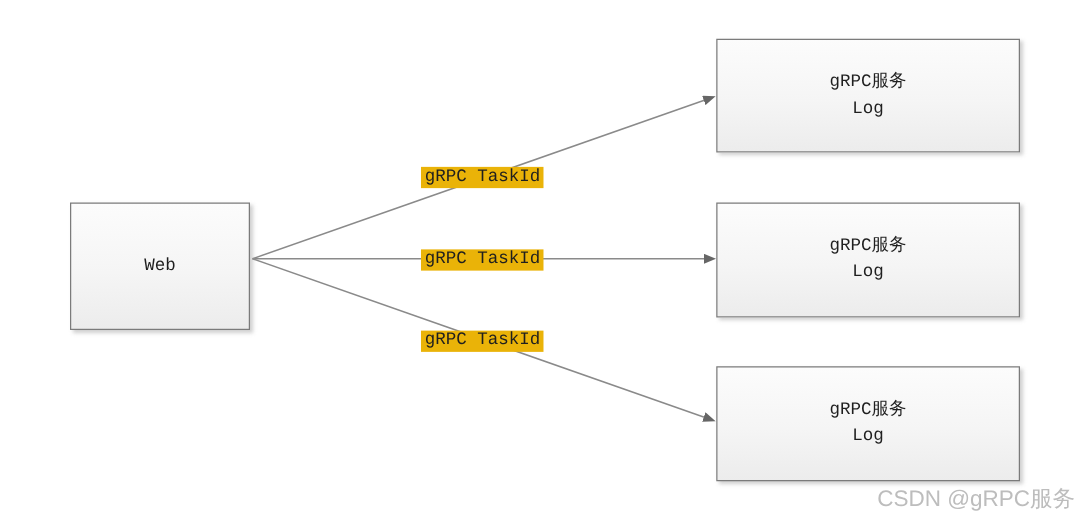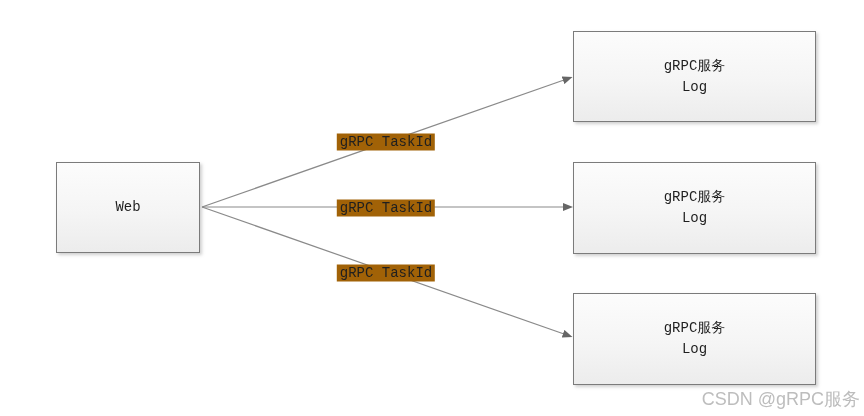--- a/index.html
+++ b/index.html
@@ -24,28 +24,28 @@
     position:absolute;
     box-sizing:border-box;
     border:1.5px solid var(--box-border);
     background:linear-gradient(180deg,var(--box-fill-top) 0%,#f5f5f5 55%,var(--box-fill-bottom) 100%);
     box-shadow:2px 2px 3px rgba(150,150,150,0.45);
     display:flex;flex-direction:column;align-items:center;justify-content:center;
     text-align:left;
     color:var(--text-color);
     font-size:14px;line-height:21px;
   }
-  .node-web{left:56px;top:162px;width:144px;height:91px;}
+  .node-web{left:56px;top:162px;width:144px;height:102px;}
   .node-svc1{left:573px;top:31px;width:243px;height:91px;}
   .node-svc2{left:573px;top:162px;width:243px;height:92px;}
   .node-svc3{left:573px;top:293px;width:243px;height:92px;}
   .edge-label{
     position:absolute;
     transform:translate(-50%,-50%);
-    background:#a16207;
+    background:#eab308;
     padding:0 3px;
     font-size:14px;line-height:17px;
     color:var(--text-color);
     white-space:nowrap;
   }
   .edge-label-1{left:386px;top:142px;}
   .edge-label-2{left:386px;top:208px;}
   .edge-label-3{left:386px;top:273px;}
   .watermark{
     position:absolute;

